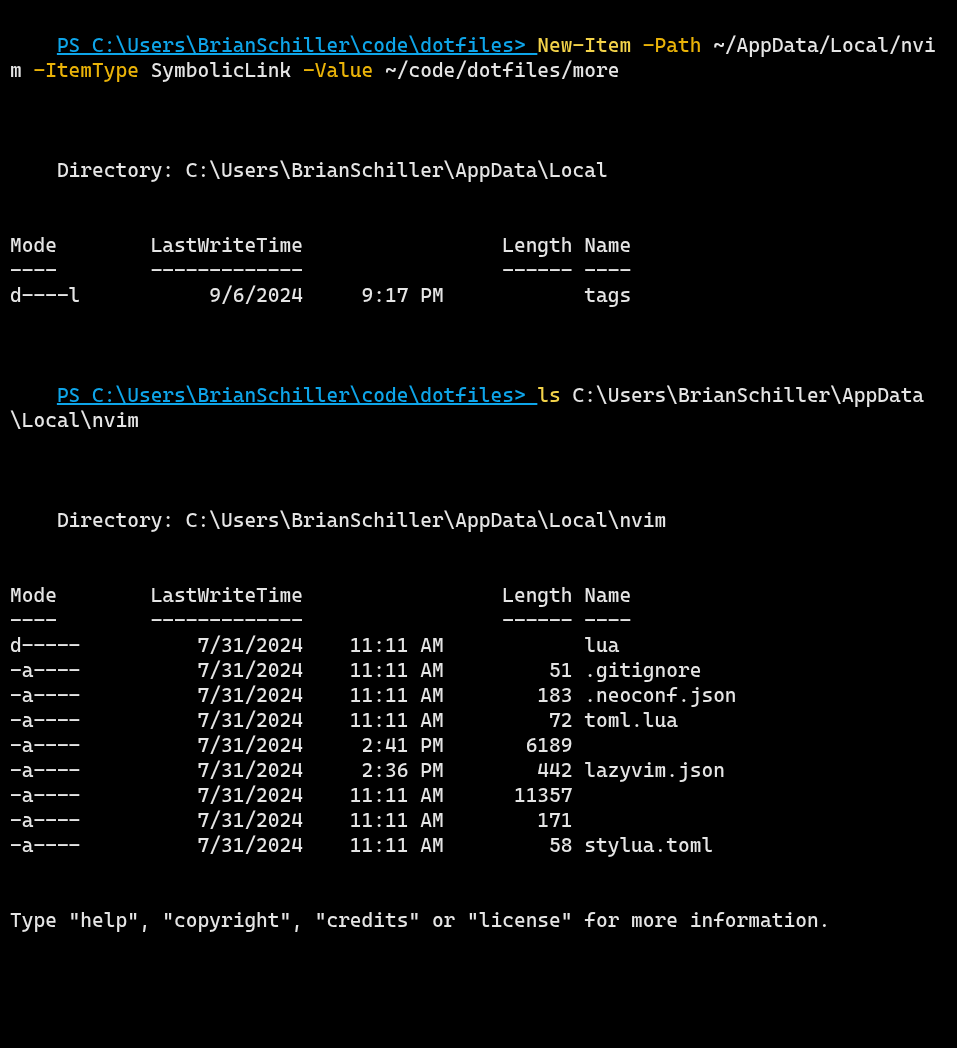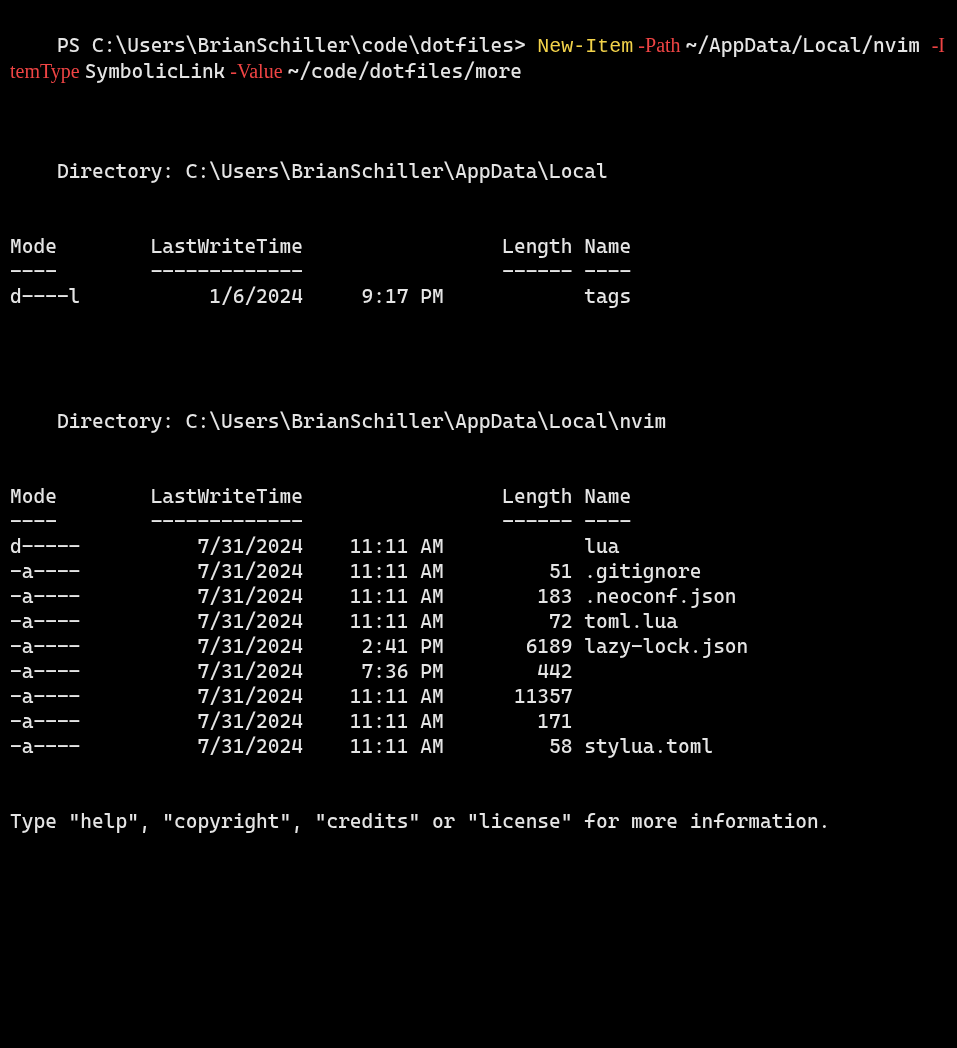--- a/index.html
+++ b/index.html
@@ -7,23 +7,23 @@
     padding: 8px 10px;
     background: #000;
     color: #e5e5e5;
     font-family: "Cascadia Mono", "Consolas", ui-monospace, Menlo, monospace;
     font-size: 20px;
     line-height: 1.25;
     width: 957px;
     box-sizing: border-box;
   }
   .wrap { white-space: pre-wrap; word-break: break-all; }
-  .prompt { color: #e5e5e5; }
-  .cmd-yellow { color: #f3d34a; font-family: Liberation Mono, monospace; }
-  .cmd-grey { color: #ef4444; font-family: Liberation Serif, serif; }
+  .prompt { color: #0ea5e9; text-decoration: underline; }
+  .cmd-yellow { color: #f3d34a; }
+  .cmd-grey { color: #eab308; }
   .cmd-white { color: #e5e5e5; }
   .blank { height: 1.25em; }
   .headers, .seps, .row {
     display: grid;
     grid-template-columns: 12ch 15ch 11ch 11ch auto;
     white-space: pre;
   }
   .headers span:nth-child(2), .seps span:nth-child(2), .row span:nth-child(2) { text-align: right; padding-right: 2ch; }
   .headers span:nth-child(3), .seps span:nth-child(3), .row span:nth-child(3) { text-align: right; padding-right: 1ch; }
   .headers span:nth-child(4), .seps span:nth-child(4), .row span:nth-child(4) { text-align: right; padding-right: 1ch; }
@@ -54,26 +54,29 @@
     <span>Name</span>
   </div>
   <div class="seps">
     <span>----</span>
     <span>-------------</span>
     <span></span>
     <span>------</span>
     <span>----</span>
   </div>
   <div id="table1-body">
-      <div class="row"><span>d----l</span><span>1/6/2024</span><span>9:17 PM</span><span></span><span>tags</span></div>
+      <div class="row"><span>d----l</span><span>9/6/2024</span><span>9:17 PM</span><span></span><span>tags</span></div>
     </div>
 
   <div class="blank"></div>
   <div class="blank"></div>
 
+  <div class="wrap">
+    <span class="prompt">PS C:\Users\BrianSchiller\code\dotfiles&gt; </span><span class="cmd-yellow">ls</span><span class="cmd-white"> C:\Users\BrianSchiller\AppData\Local\nvim</span>
+  </div>
 
   <div class="blank"></div>
   <div class="blank"></div>
 
   <div class="indent">Directory: C:\Users\BrianSchiller\AppData\Local\nvim</div>
 
   <div class="blank"></div>
   <div class="blank"></div>
 
   <div class="headers">
@@ -88,22 +91,22 @@
     <span>-------------</span>
     <span></span>
     <span>------</span>
     <span>----</span>
   </div>
   <div id="table2-body">
       <div class="row"><span>d-----</span><span>7/31/2024</span><span>11:11 AM</span><span></span><span>lua</span></div>
       <div class="row"><span>-a----</span><span>7/31/2024</span><span>11:11 AM</span><span>51</span><span>.gitignore</span></div>
       <div class="row"><span>-a----</span><span>7/31/2024</span><span>11:11 AM</span><span>183</span><span>.neoconf.json</span></div>
       <div class="row"><span>-a----</span><span>7/31/2024</span><span>11:11 AM</span><span>72</span><span>toml.lua</span></div>
-      <div class="row"><span>-a----</span><span>7/31/2024</span><span>2:41 PM</span><span>6189</span><span>lazy-lock.json</span></div>
-      <div class="row"><span>-a----</span><span>7/31/2024</span><span>7:36 PM</span><span>442</span></div>
+      <div class="row"><span>-a----</span><span>7/31/2024</span><span>2:41 PM</span><span>6189</span></div>
+      <div class="row"><span>-a----</span><span>7/31/2024</span><span>2:36 PM</span><span>442</span><span>lazyvim.json</span></div>
       <div class="row"><span>-a----</span><span>7/31/2024</span><span>11:11 AM</span><span>11357</span></div>
       <div class="row"><span>-a----</span><span>7/31/2024</span><span>11:11 AM</span><span>171</span></div>
       <div class="row"><span>-a----</span><span>7/31/2024</span><span>11:11 AM</span><span>58</span><span>stylua.toml</span></div>
     </div>
 
   <div class="blank"></div>
   <div class="blank"></div>
 
 
   <div class="wrap">Type "help", "copyright", "credits" or "license" for more information.</div>

